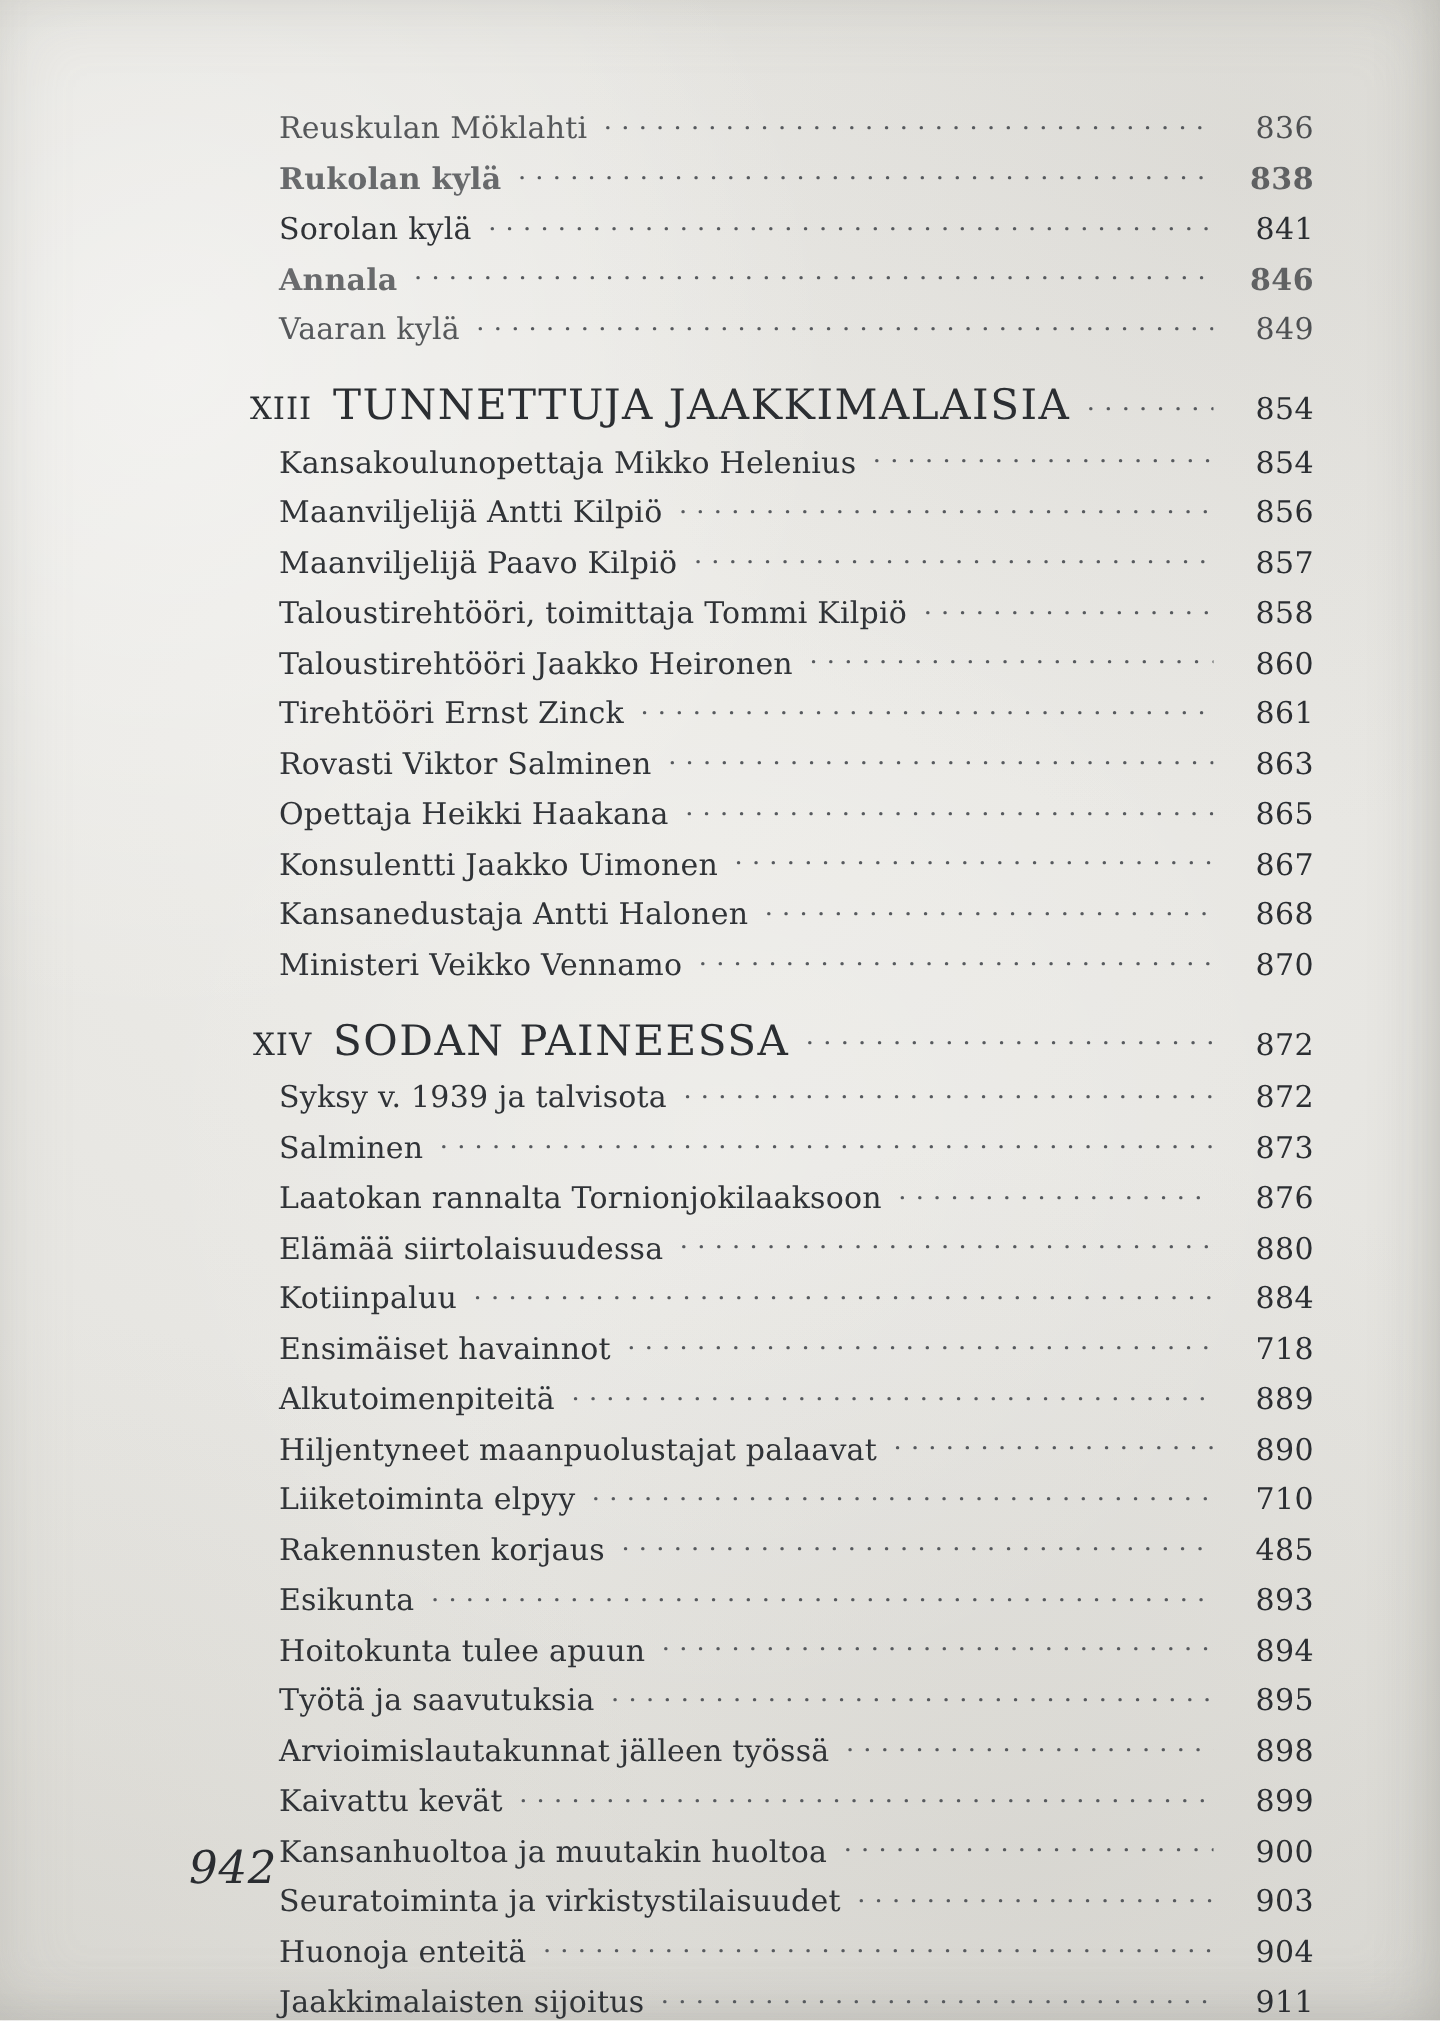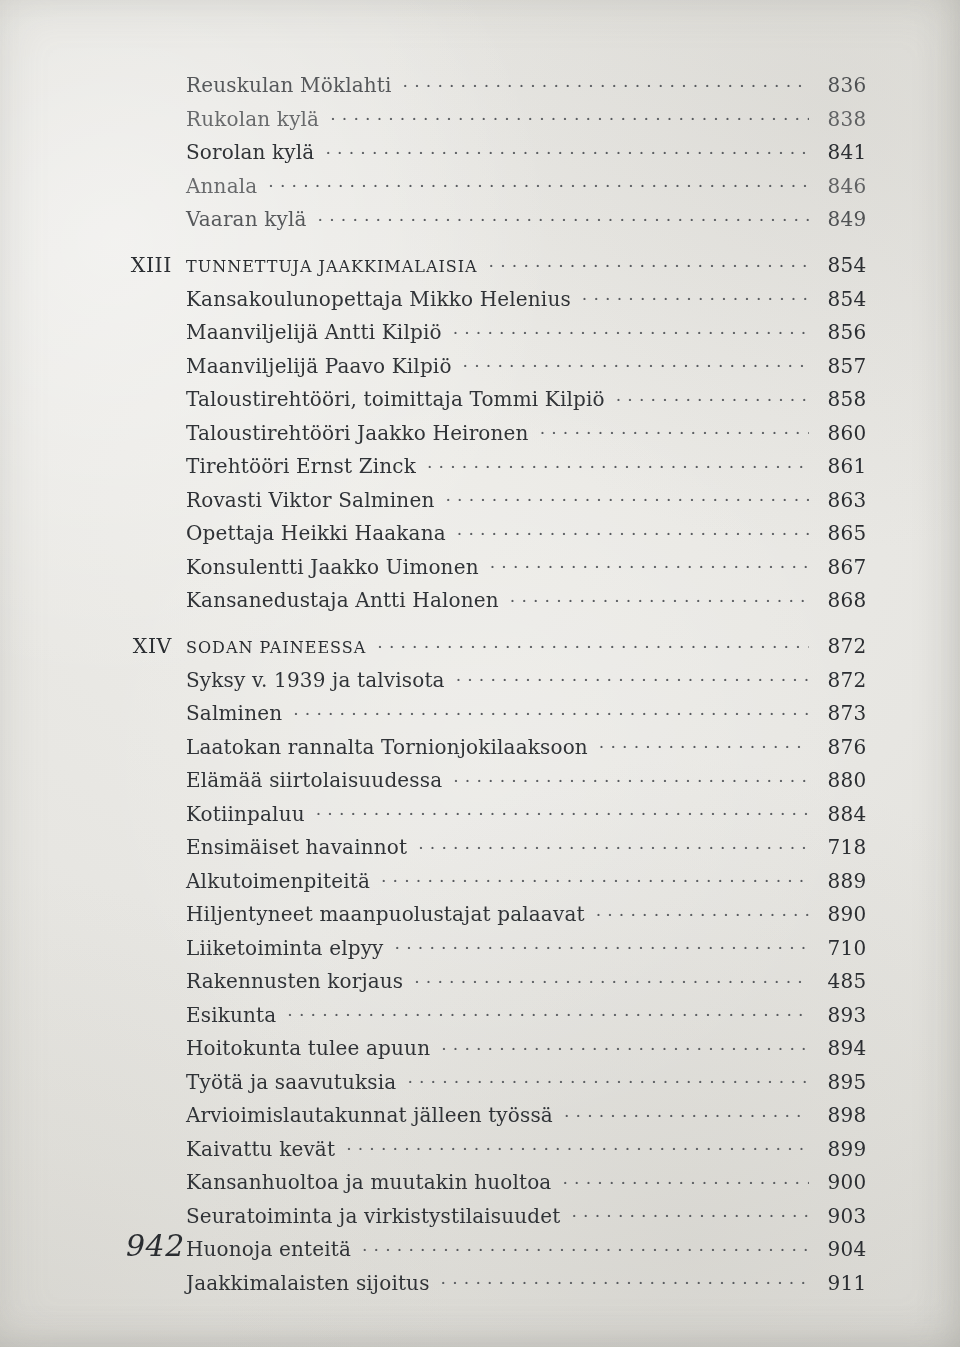--- a/index.html
+++ b/index.html
@@ -63,23 +63,24 @@
     margin-top: 22px;
     margin-bottom: 2px;
   }
   .row.chapter .roman {
     flex: 0 0 44px;
     text-align: right;
     font-size: 20.5px;
     letter-spacing: 0.6px;
     padding-right: 0;
     color: #2b2e32;
+    margin-left: 36px;
   }
   .row.chapter .title {
-    font-size: 16px;
+    font-size: 28px;
     letter-spacing: 1.0px;
     padding-left: 14px;
     color: #2b2e32;
   }
 
   
   .row.entry {
     margin-top: 9.5px;
   }
   .row.entry .roman {
@@ -114,29 +115,29 @@
     width: 100%;
     font-size: 17px;
     letter-spacing: 0.4px;
     color: #575a5e;
     white-space: nowrap;
     overflow: hidden;
   }
 
   .pageno {
     flex: 0 0 58px;
-    text-align: center;
+    text-align: right;
     font-size: 20px;
     letter-spacing: 0.3px;
     color: #2b2e32;
   }
 
   
   .faded { opacity: 0.80; }
-  .faded2 { opacity: 0.70; }
+  .faded2 { opacity: 0.70; font-weight: bold; }
 
   
   #folio {
     position: absolute;
     left: 126px;
     top: 1228px;
     font-family: "DejaVu Serif", "Liberation Serif", serif;
     font-style: italic;
     font-size: 30px;
     letter-spacing: 0.5px;
@@ -239,20 +240,26 @@
         <span class="title">Konsulentti Jaakko Uimonen</span>
         <span class="leader"></span>
         <span class="pageno">867</span>
       </div>
       <div class="row entry">
         <span class="roman"></span>
         <span class="title">Kansanedustaja Antti Halonen</span>
         <span class="leader"></span>
         <span class="pageno">868</span>
       </div>
+      <div class="row entry">
+        <span class="roman"></span>
+        <span class="title">Ministeri Veikko Vennamo</span>
+        <span class="leader"></span>
+        <span class="pageno">870</span>
+      </div>
       <div class="row chapter">
         <span class="roman">XIV</span>
         <span class="title">SODAN PAINEESSA</span>
         <span class="leader"></span>
         <span class="pageno">872</span>
       </div>
       <div class="row entry">
         <span class="roman"></span>
         <span class="title">Syksy v. 1939 ja talvisota</span>
         <span class="leader"></span>

